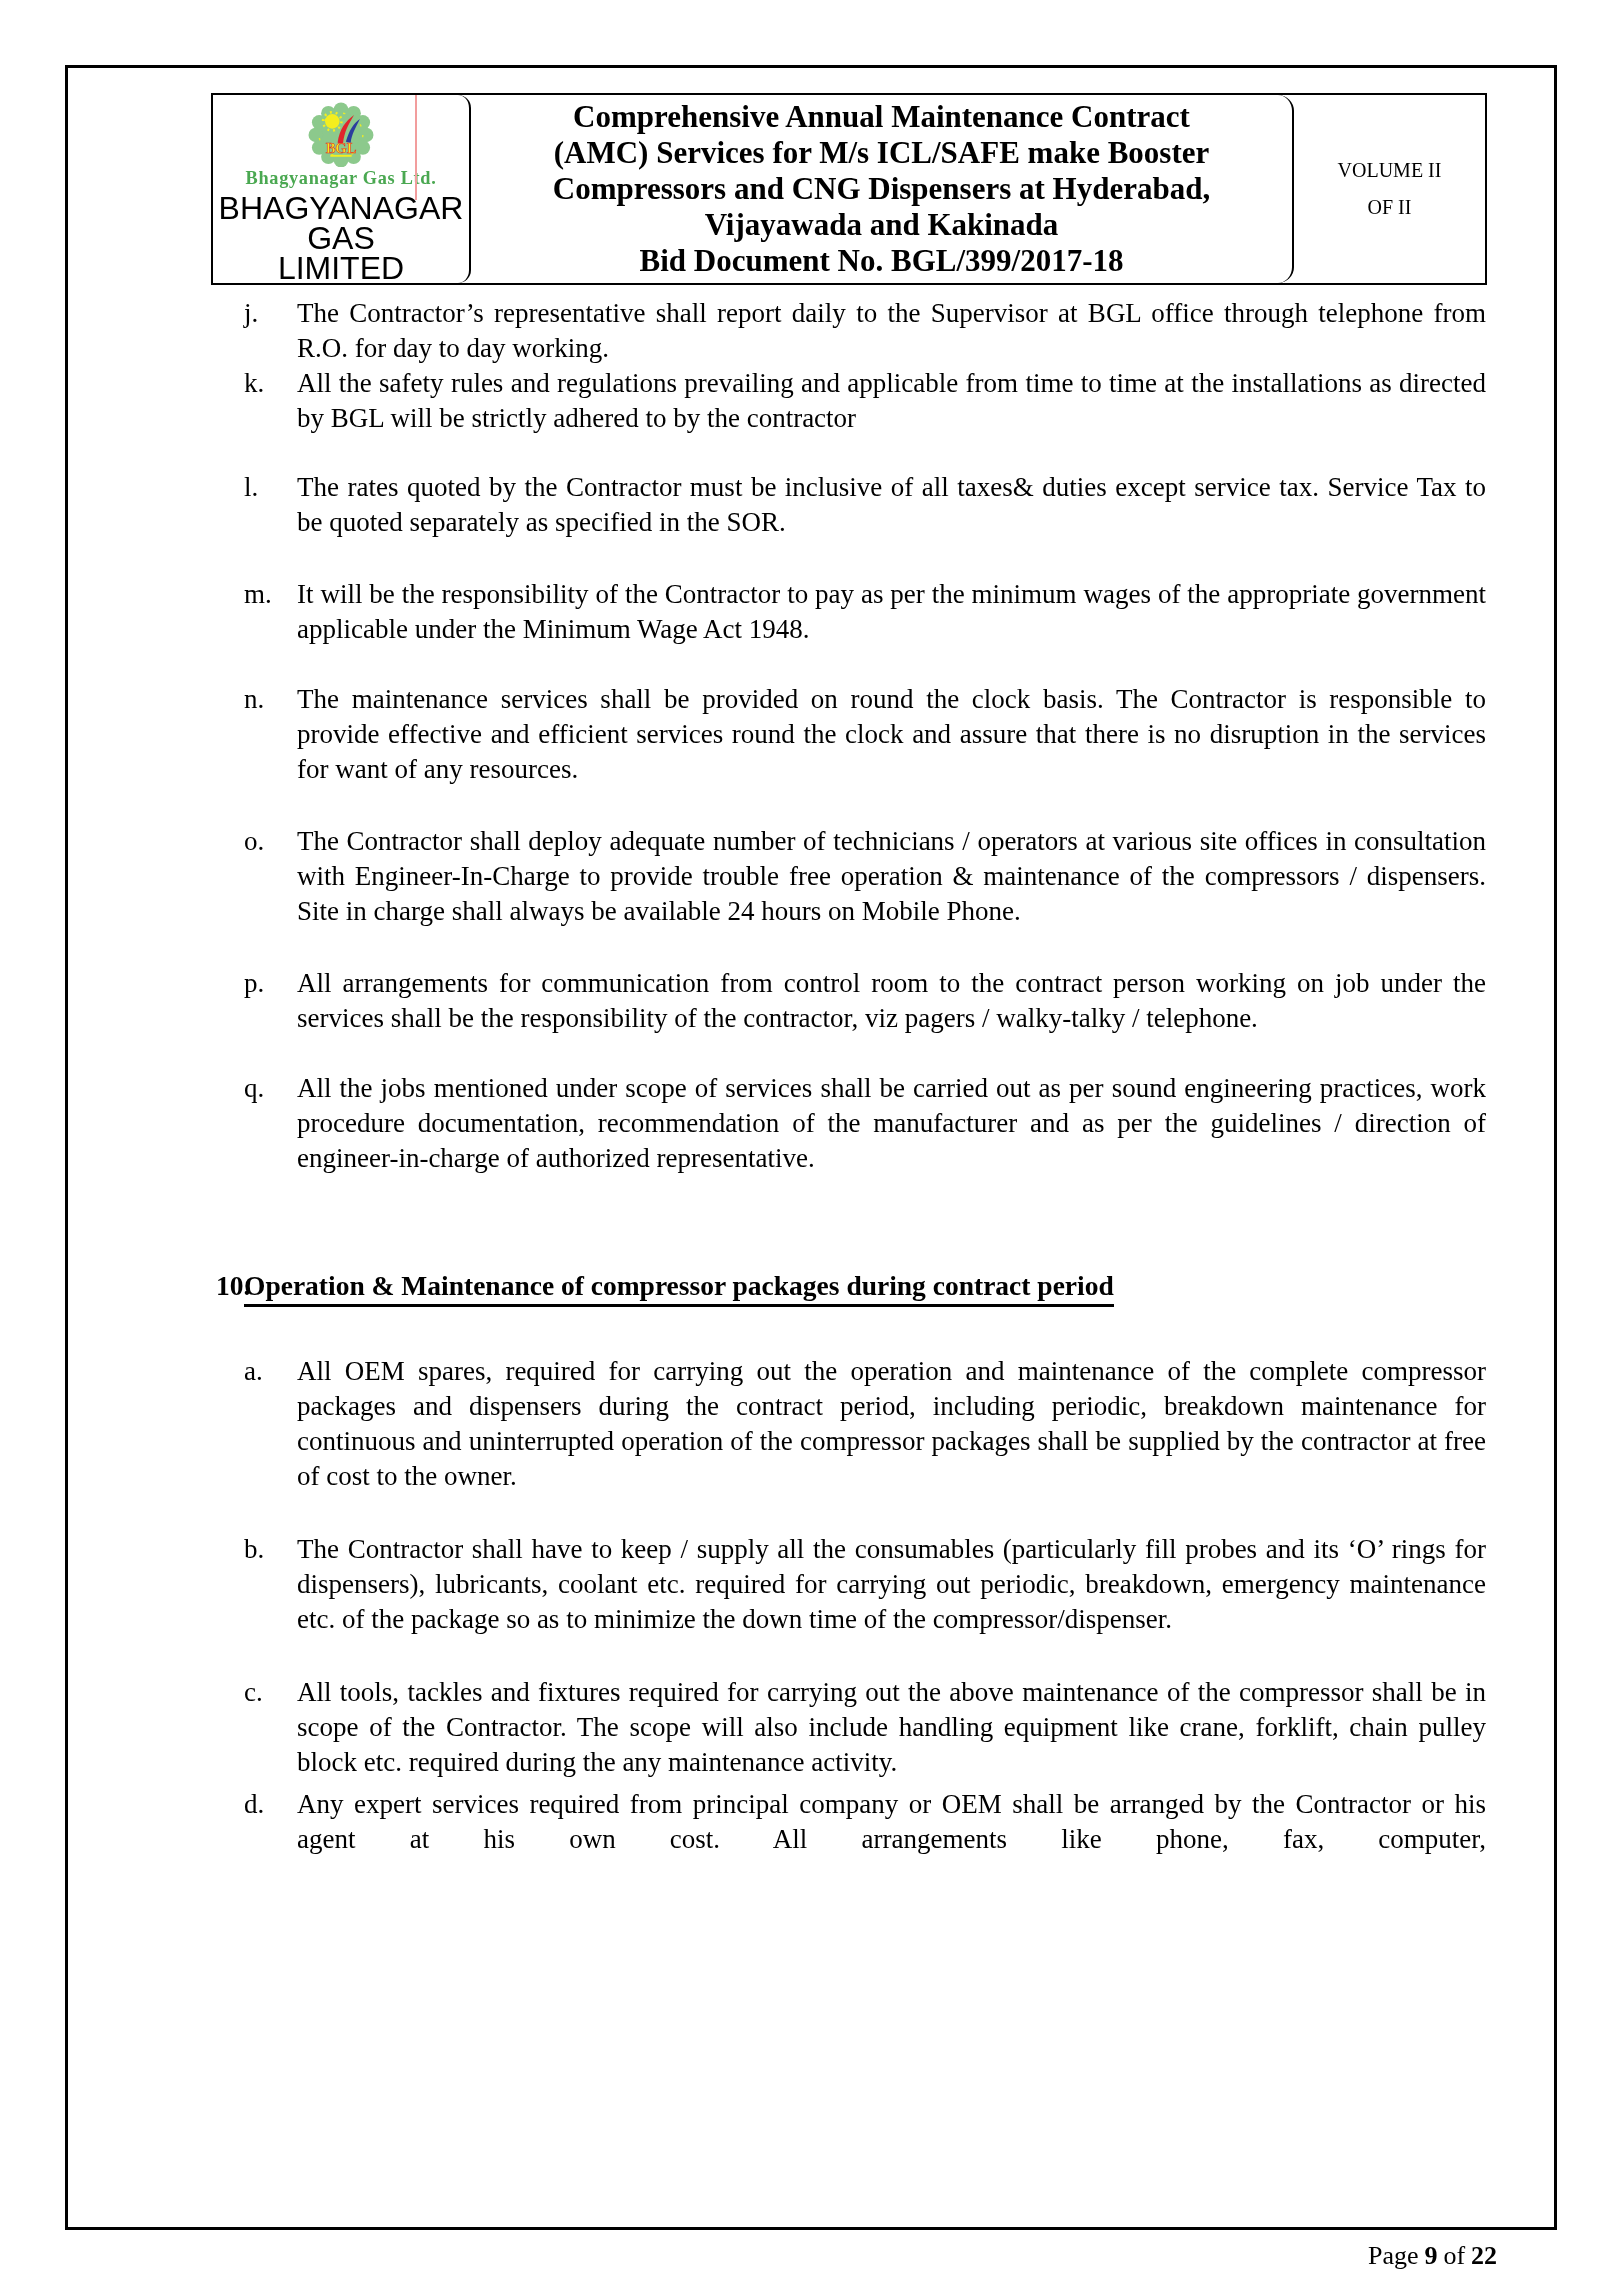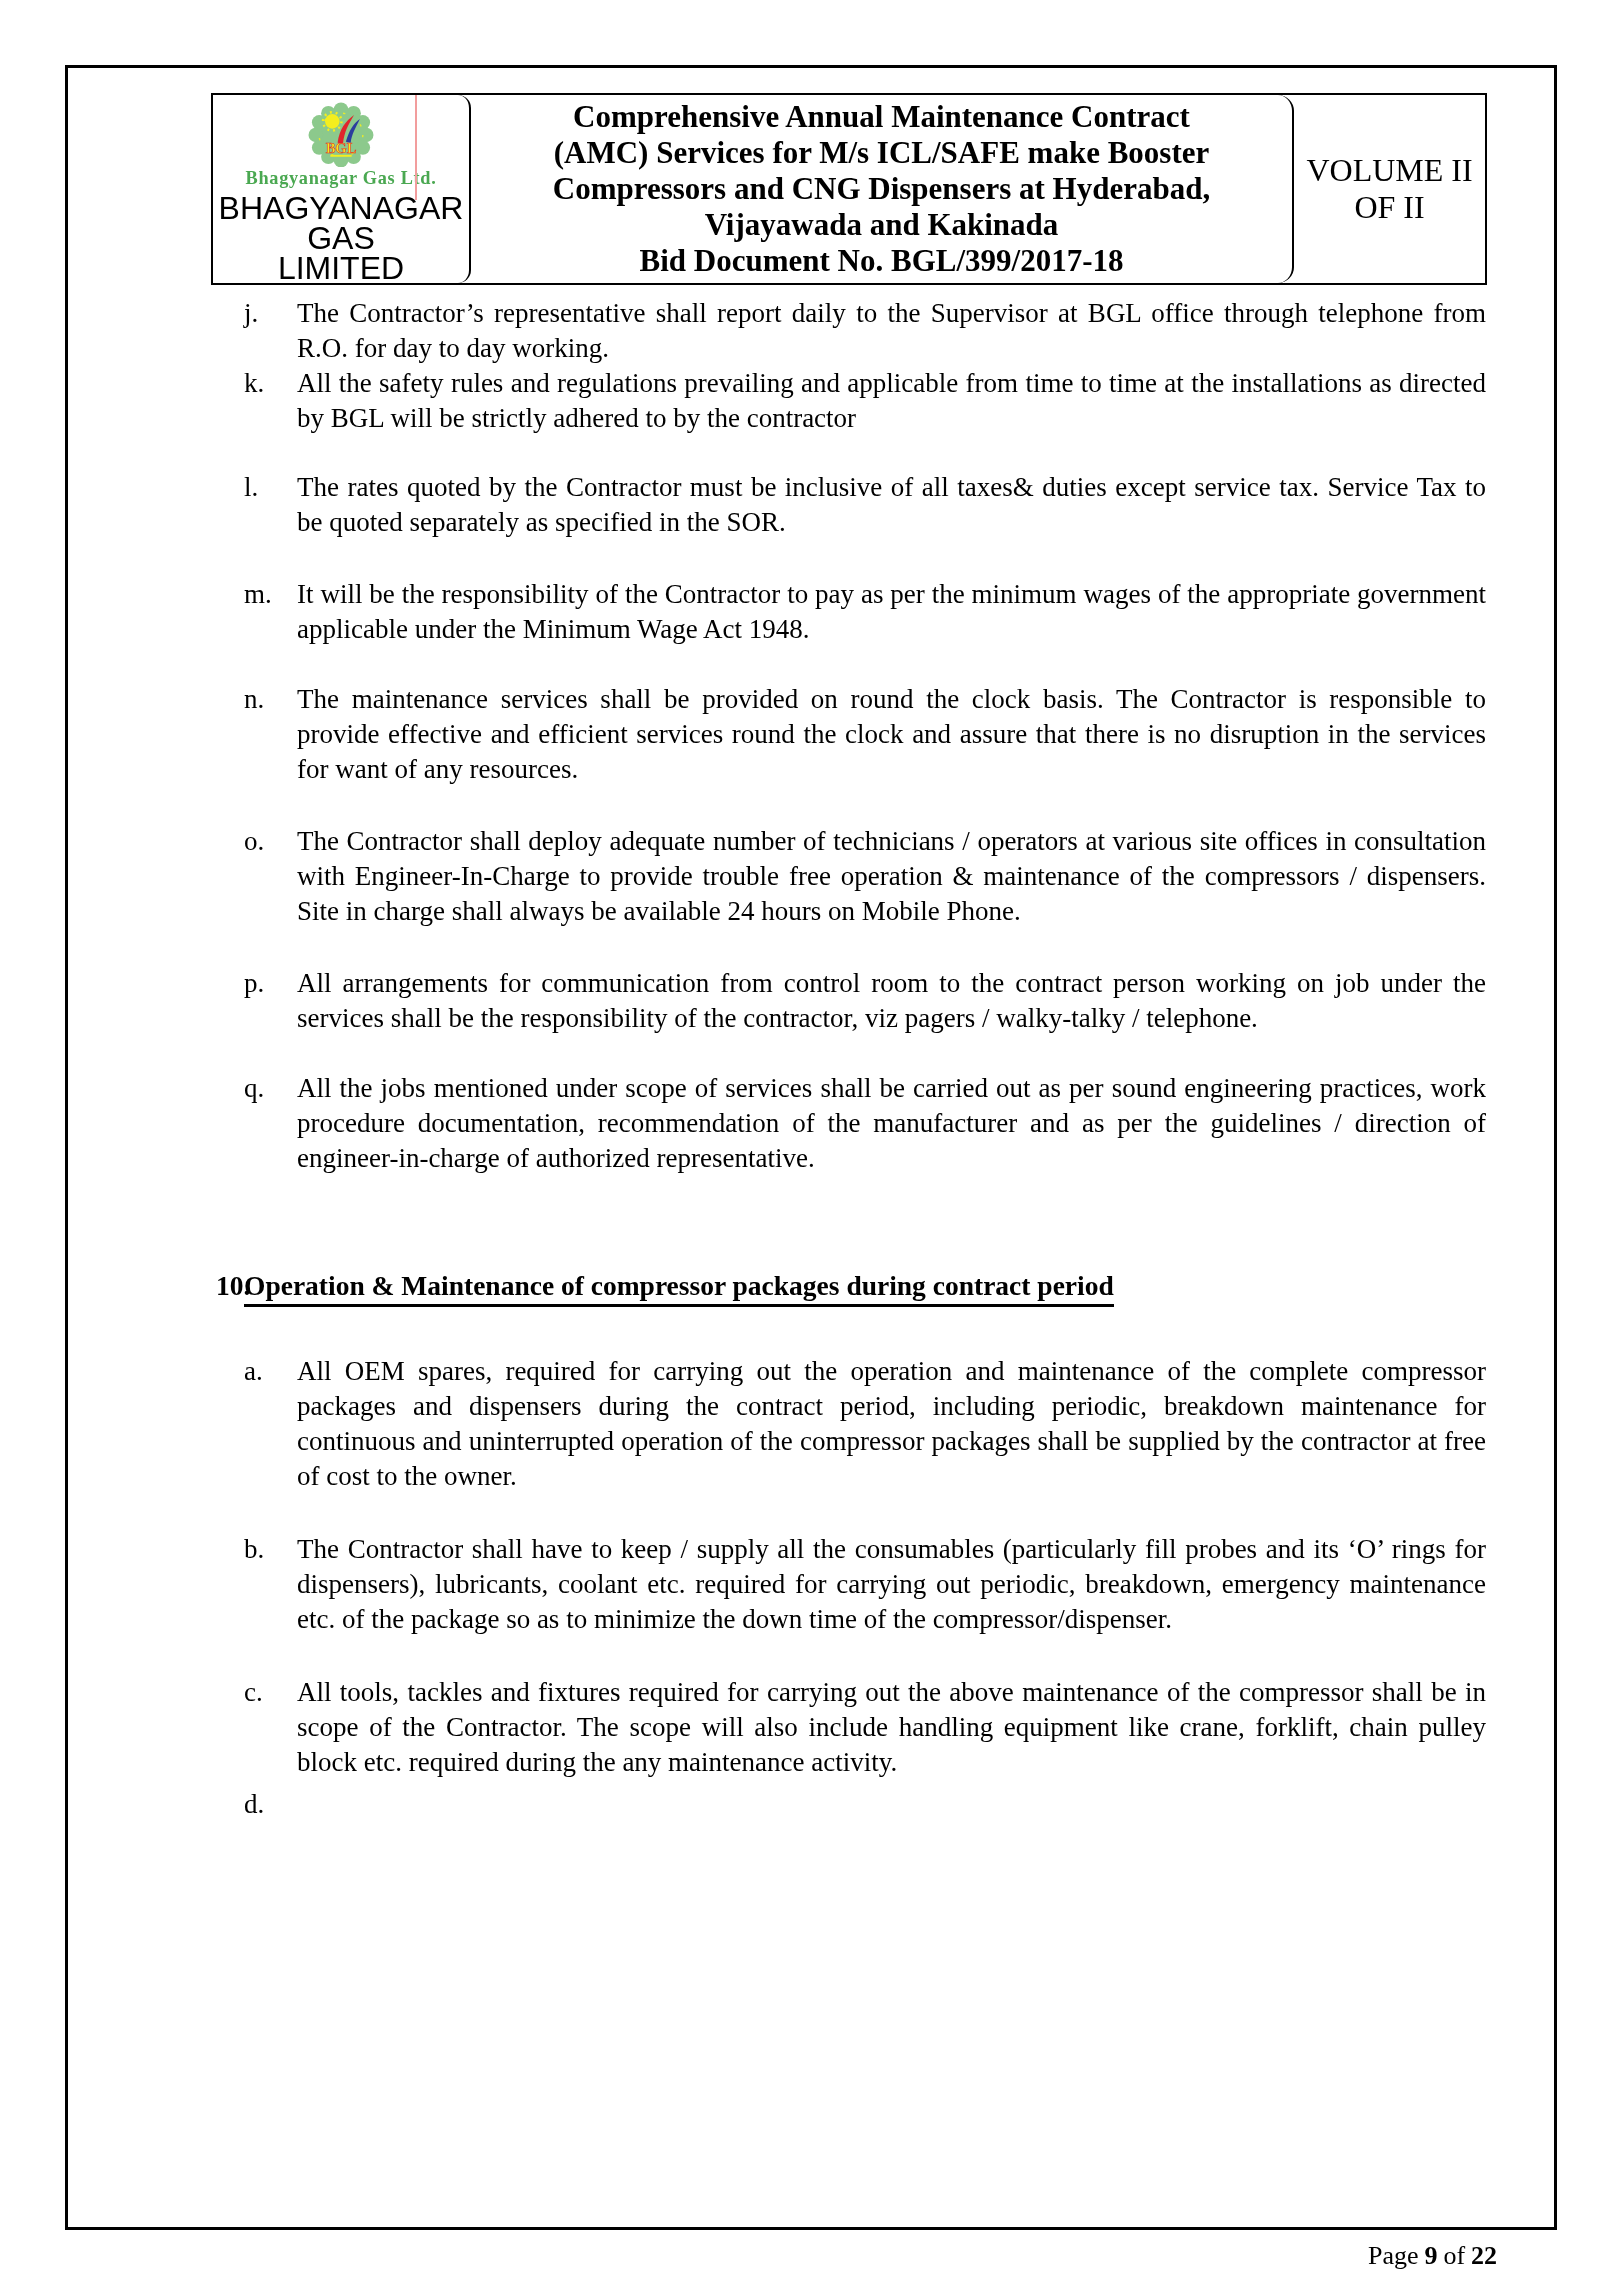--- a/index.html
+++ b/index.html
@@ -13,21 +13,21 @@
   .logo-cell{width:258px;border-right:2.6px solid #000;position:relative;
         display:flex;flex-direction:column;align-items:center;padding-top:6.5px;border-radius:13px;}
   .pink-line{position:absolute;left:202px;top:0;width:2px;height:105px;background:#f29d9d;}
   .logo-sub{font-size:18.3px;font-weight:bold;color:#4aa851;margin-top:0.7px;letter-spacing:0.7px;}
   .company{font-family:"Liberation Sans",sans-serif;font-size:32px;line-height:30px;
         text-align:center;margin-top:3.9px;}
   .title-cell{flex:1;border-right:2.6px solid #000;display:flex;flex-direction:column;
         justify-content:center;align-items:center;text-align:center;
         font-weight:bold;font-size:31px;line-height:36px;padding:2.6px 6.5px;border-radius:16px;}
   .volume-cell{width:191px;display:flex;flex-direction:column;justify-content:center;
-        align-items:center;text-align:center;font-size:32px;line-height:37px;}
+        align-items:center;text-align:center;font-size:20px;line-height:37px;}
   .body-block{position:absolute;left:196px;top:296px;width:1290px;
         font-size:27px;line-height:35px;}
   .para{position:relative;padding-left:101px;text-align:justify;}
   .para .letter{position:absolute;left:48px;top:0;}
   .jlast{text-align-last:justify;}
   .heading{position:relative;padding-left:48px;font-weight:bold;font-size:27.5px;
         line-height:39px;margin-top:90px;margin-bottom:49px;}
   .heading .num{position:absolute;left:12px;margin-left:8px;}
   .heading .htext{border-bottom:3.9px solid #000;padding-bottom:2.6px;}
   .footer{position:absolute;top:2241px;right:126px;font-size:26px;text-align:right;}
@@ -134,20 +134,21 @@
     <div class="para" style="margin-bottom:38px;">
       <span class="letter">b.</span>
       <span>The Contractor shall have to keep / supply all the consumables (particularly fill probes and its ‘O’ rings for dispensers), lubricants, coolant etc. required for carrying out periodic, breakdown, emergency maintenance etc. of the package so as to minimize the down time of the compressor/dispenser.</span>
     </div>
     <div class="para" style="margin-bottom:6.5px;">
       <span class="letter">c.</span>
       <span>All tools, tackles and fixtures required for carrying out the above maintenance of the compressor shall be in scope of the Contractor. The scope will also include handling equipment like crane, forklift, chain pulley block etc. required during the any maintenance activity.</span>
     </div>
     <div class="para jlast" style="margin-bottom:0;">
       <span class="letter">d.</span>
+      <span>Any expert services required from principal company or OEM shall be arranged by the Contractor or his agent at his own cost. All arrangements like phone, fax, computer,</span>
     </div>
   </div>
 
   <div class="footer">
     <span>Page</span><span class="fbold">9</span><span>of</span><span class="fbold">22</span>
   </div>
 </div>
 
 
 </body></html>

